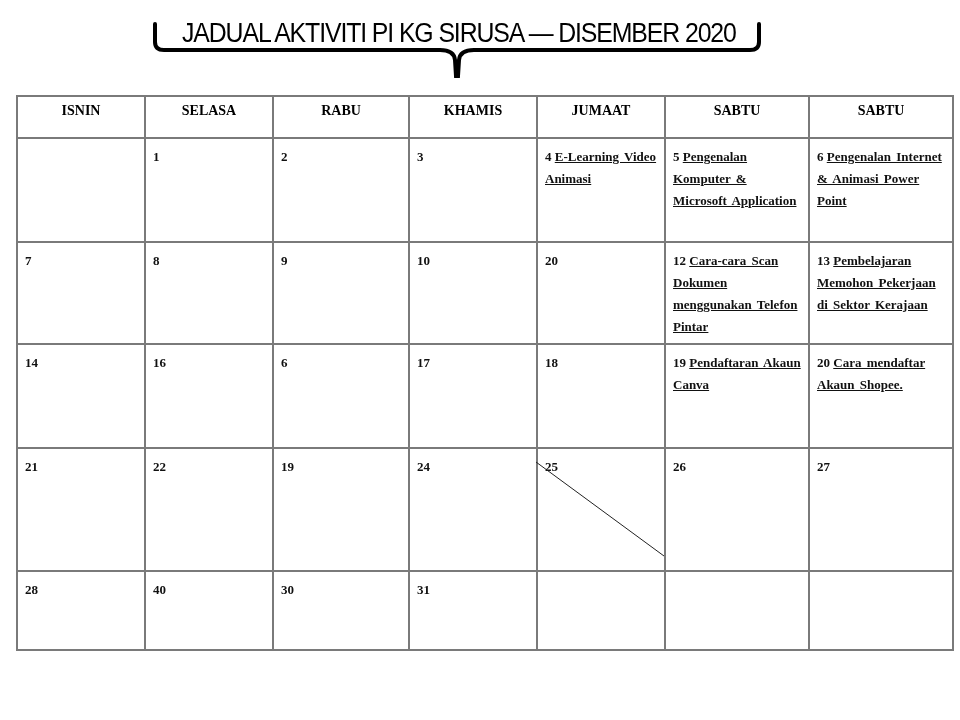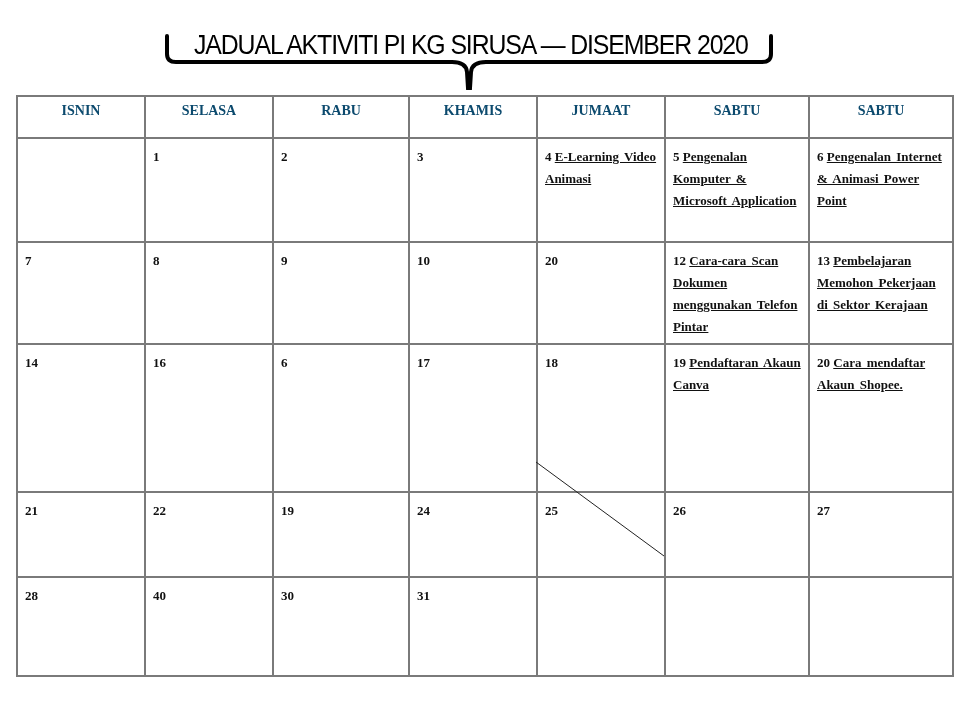--- a/index.html
+++ b/index.html
@@ -1,24 +1,24 @@
 <!DOCTYPE html>
 <html><head>
   <meta charset="utf-8">
   <style>
     html, body { margin:0; padding:0; background:#ffffff; }
     body { width:960px; height:720px; position:relative; overflow:hidden; font-family:"Liberation Serif", serif; }
-    .title-wrap { position:absolute; left:162px; top:10px; width:615px; height:70px;margin-top:12px; }
+    .title-wrap { position:absolute; left:150px; top:10px; width:615px; height:70px; }
     .title-text { position:absolute; left:8px; top:8px; width:600px; text-align:center;
       font-family:"Liberation Sans", sans-serif; font-size:27px; letter-spacing:-1.2px; color:#000; white-space:nowrap;
       transform:scaleX(0.92); transform-origin:center; }
     .brace { position:absolute; left:0; top:0; }
     table.cal { position:absolute; left:16px; top:95px; border-collapse:collapse; table-layout:fixed; width:936px; }
     table.cal td, table.cal th { border:2px solid #7a7a7a; vertical-align:top; padding:0; }
-    table.cal th { height:42px; color:#0c4a6e; font-size:14px; font-weight:bold; text-align:center; padding-top:6px; box-sizing:border-box; }
+    table.cal th { height:42px; color:#000000; font-size:14px; font-weight:bold; text-align:center; padding-top:6px; box-sizing:border-box; }
     table.cal tr.hdr th { border-bottom:1.5px solid #222; }
     table.cal td { font-size:13px; font-weight:bold; color:#111; padding:7px 6px 0 7px; line-height:22px; position:relative; }
     td .evt { word-spacing:2px;text-decoration:underline; }
     .diag { position:absolute; left:536px; top:460px; }
   </style>
 </head>
 <body>
 
 <div class="title-wrap">
   <svg class="brace" width="615" height="72" viewBox="0 0 615 72">
@@ -58,39 +58,39 @@
   </tr>
   <tr style="height:102px">
     <td><span>7</span></td>
     <td><span>8</span></td>
     <td><span>9</span></td>
     <td><span>10</span></td>
     <td><span>20</span></td>
     <td><span>12</span> <span class="evt">Cara-cara  Scan Dokumen menggunakan Telefon Pintar</span></td>
     <td><span>13</span> <span class="evt">Pembelajaran Memohon Pekerjaan di Sektor Kerajaan</span></td>
   </tr>
-  <tr style="height:148px">
+  <tr style="height:104px">
     <td><span>14</span></td>
     <td><span>16</span></td>
     <td><span>6</span></td>
     <td><span>17</span></td>
     <td><span>18</span></td>
     <td><span>19</span> <span class="evt">Pendaftaran Akaun Canva</span></td>
     <td><span>20</span> <span class="evt">Cara mendaftar Akaun Shopee.</span></td>
   </tr>
-  <tr style="height:85px">
+  <tr style="height:123px">
     <td><span>21</span></td>
     <td><span>22</span></td>
     <td><span>19</span></td>
     <td><span>24</span></td>
     <td><span>25</span></td>
     <td><span>26</span></td>
     <td><span>27</span></td>
   </tr>
-  <tr style="height:99px">
+  <tr style="height:79px">
     <td><span>28</span></td>
     <td><span>40</span></td>
     <td><span>30</span></td>
     <td><span>31</span></td>
     <td></td>
     <td></td>
     <td></td>
   </tr>
 </tbody>
   </table>

